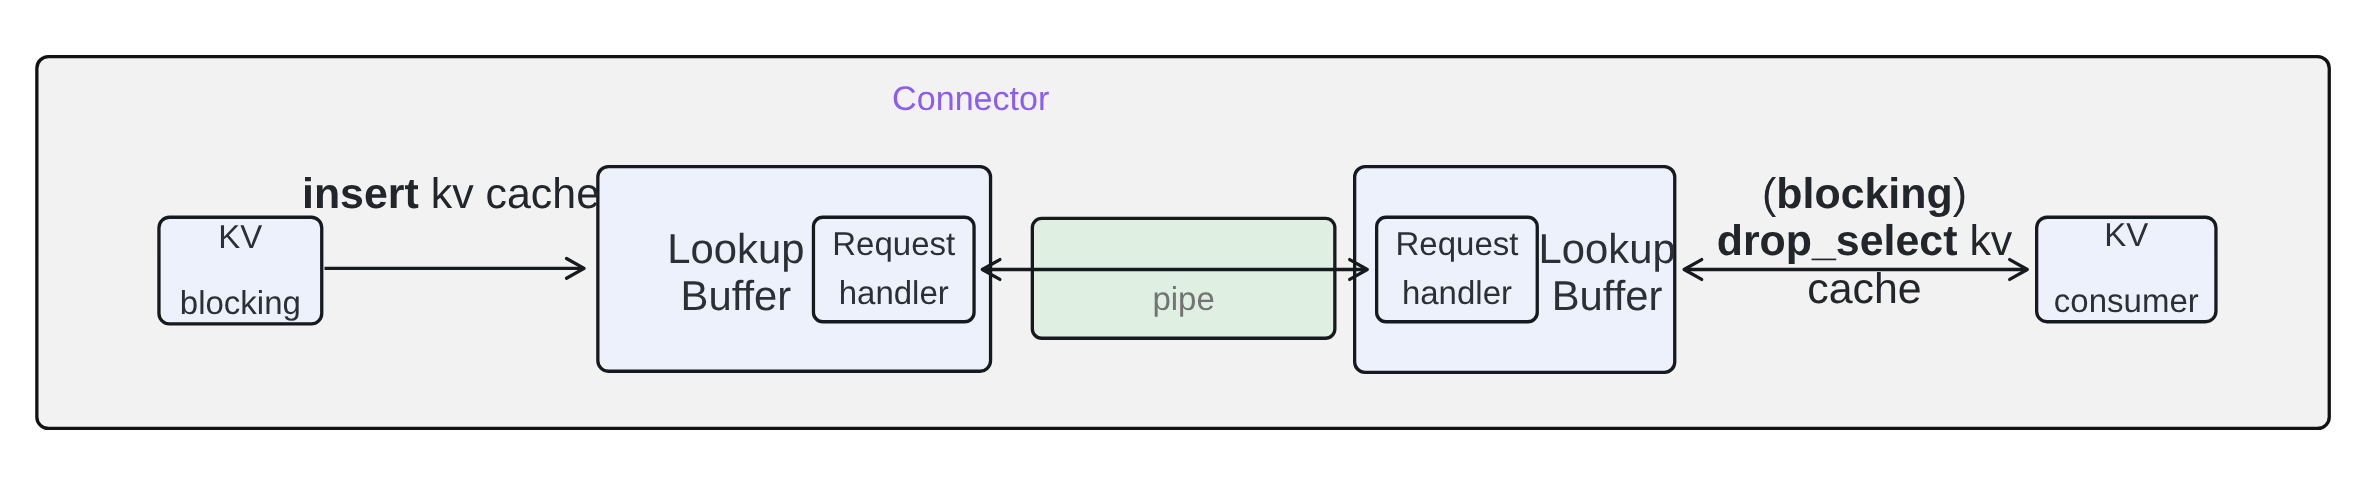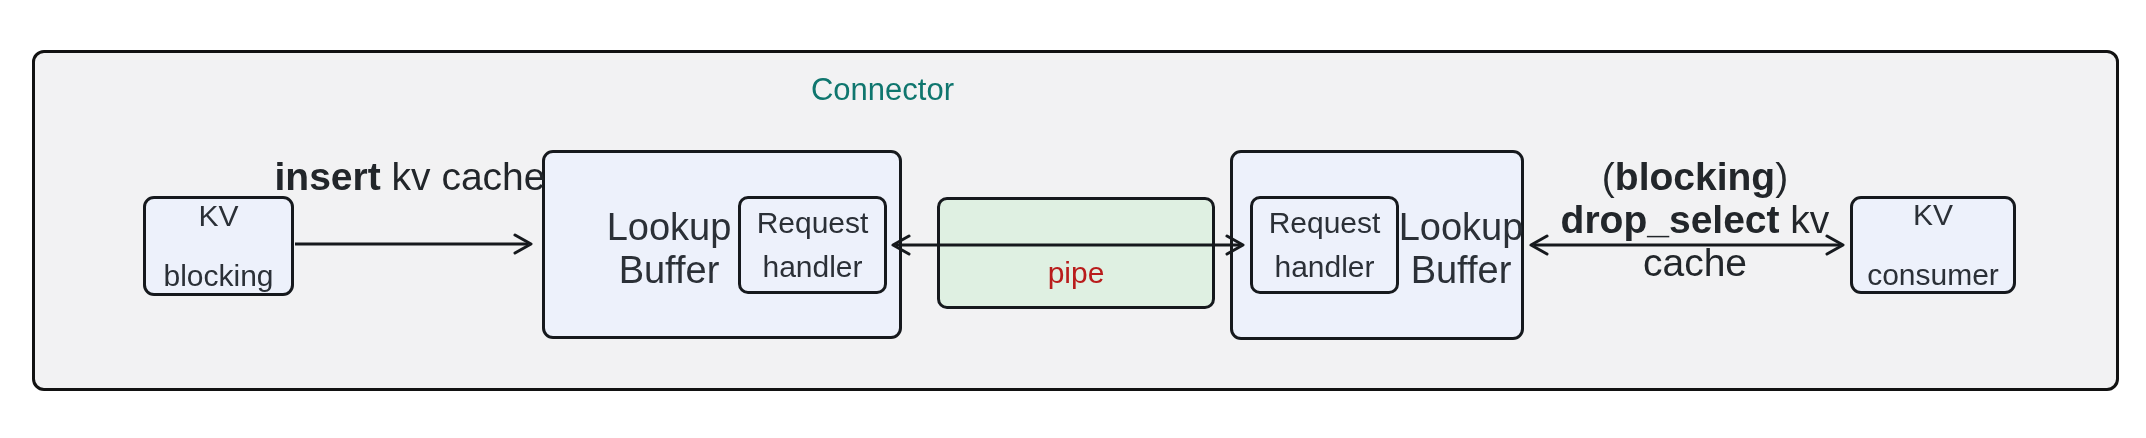--- a/index.html
+++ b/index.html
@@ -8,21 +8,21 @@
     font-family:"Liberation Sans", sans-serif; color:#2b3037; overflow:hidden;
   }
   * { box-sizing:border-box; }
 
   .outer {
     position:absolute; left:32px; top:50px; width:2087px; height:341px;
     background:#f2f2f3; border:3.5px solid #121212; border-radius:12px;
   }
   .title {
     position:absolute; left:32px; top:71px; width:1701px;
-    text-align:center; font-size:31px; line-height:38px; color:#0f766e;
+    text-align:center; font-size:31px; line-height:38px; color:#8b5cf6;
   }
 
   .node {
     position:absolute; background:#edf1fb; border:3px solid #16191d;
     border-radius:11px; display:flex; flex-direction:column;
     align-items:center; justify-content:center;
     font-size:30px; line-height:44px; color:#2b3037; text-align:center;gap:16px;
   }
   .kv-producer  { left:143px;  top:196px; width:151px; height:100px; }
   .lookup-left  { left:542px;  top:150px; width:360px; height:189px; display:block; }
@@ -34,21 +34,21 @@
   .req-left     { left:193px; top:43px; width:149px; height:98px; }
   .req-right    { left:17px;  top:43px; width:149px; height:98px; }
   .lb-label     { position:absolute; top:53px; width:180px; text-align:center;
                   font-size:38px; line-height:43px; }
   .lb-label-left  { left:34px; }
   .lb-label-right { left:138px; }
   .pipe {
     position:absolute; left:937px; top:197px; width:278px; height:112px;
     background:#dff0e2; border:3px solid #16191d; border-radius:10px;
     display:flex; align-items:flex-end; justify-content:center;
-    padding-bottom:11px; font-size:30px; line-height:44px; color:#b91c1c;
+    padding-bottom:11px; font-size:30px; line-height:44px; color:#737373;
   }
   .kv-consumer  { left:1850px; top:196px; width:166px; height:98px; }
 
   .edge-label {
     position:absolute; text-align:center; font-size:39px; line-height:43px;
     color:#22262a;
   }
   .edge-label .b { font-weight:700; }
   .insert-label { left:230px;  top:155px; width:360px; }
   .drop-label   { left:1505px; top:155px; width:380px; }

